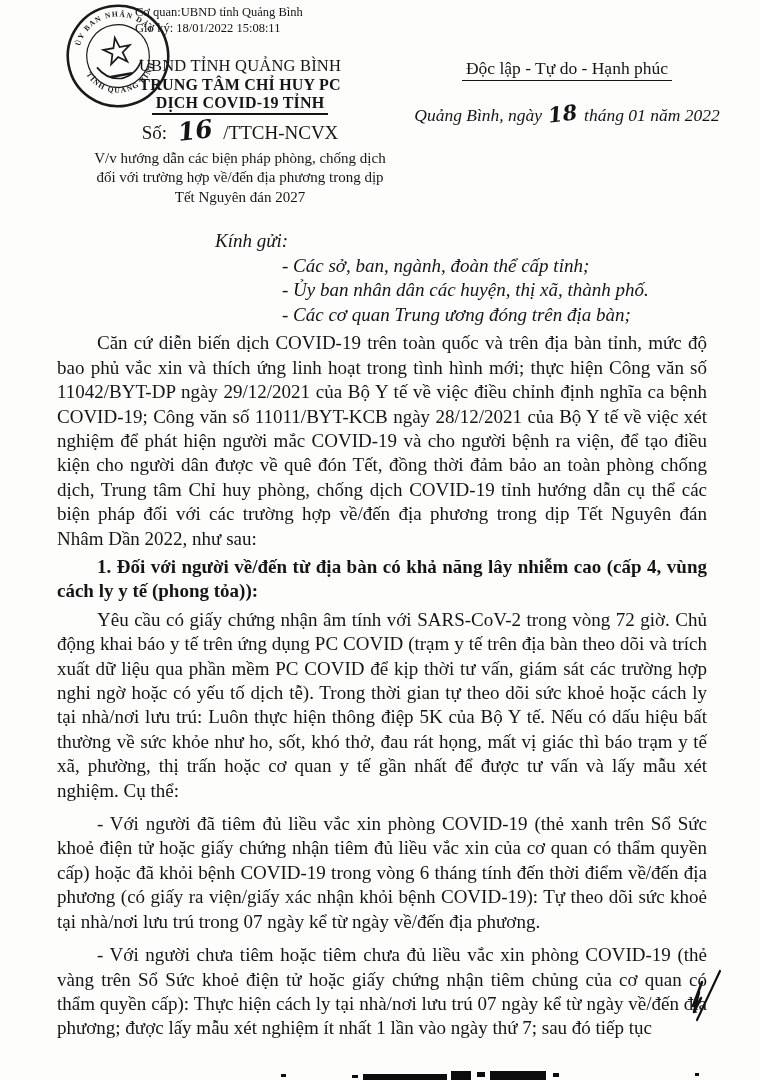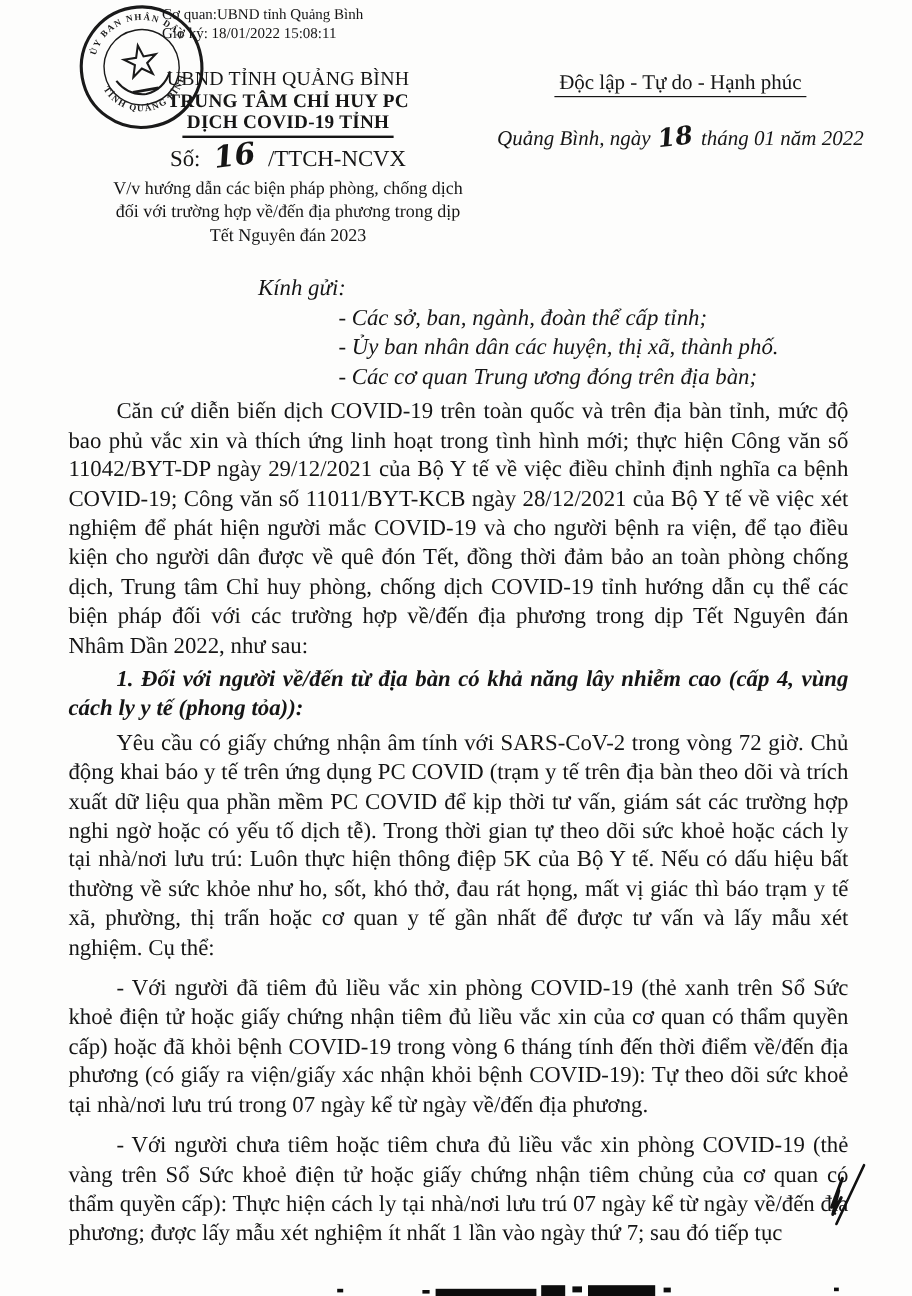--- a/index.html
+++ b/index.html
@@ -46,21 +46,21 @@
   .hand-day { font-size:21px; line-height:0; padding:0 2px; }
 
   
   .salutation { margin-top:21px; margin-left:57px; margin-right:53px; font-size:19px; line-height:24.6px;font-style:italic; }
   .salutation-label { padding-left:158px; }
   .recipients { margin:0; padding-left:225px; list-style:none; }
 
   
   .doc-body { margin:4px 53px 0 57px; font-size:19px; line-height:24.4px; text-align:justify; }
   .doc-body p { margin:0; text-indent:40px; }
-  .doc-body p.h1 { font-weight:bold; margin-top:4px;font-style:italic; }
+  .doc-body p.h1 { font-weight:bold; margin-top:4px; }
   .doc-body p.after-h { margin-top:4px; }
   .doc-body p.dash { margin-top:9px; }
 
   
   .paraph { position:absolute; left:684px; top:968px; }
 
   
   .cut { position:absolute; background:#0d0d0d; }
   .cut1 { left:281px; top:1074px; width:5px;  height:3px; }
   .cut2 { left:352px; top:1075px; width:6px;  height:3px; }
@@ -105,21 +105,21 @@
     <div class="hdr-left">
       <div class="org-parent">UBND TỈNH QUẢNG BÌNH</div>
       <div class="org-name">TRUNG TÂM CHỈ HUY PC</div>
       <div class="org-name">DỊCH COVID-19 TỈNH</div>
       <div class="org-underline"></div>
       <div class="doc-number">
         <span>Số:</span>
         <span class="hand hand-no">16</span>
         <span>/TTCH-NCVX</span>
       </div>
-      <div class="subject">V/v hướng dẫn các biện pháp phòng, chống dịch đối với trường hợp về/đến địa phương trong dịp Tết Nguyên đán 2023</div>
+      <div class="subject">V/v hướng dẫn các biện pháp phòng, chống dịch đối với trường hợp về/đến địa phương trong dịp Tết Nguyên đán 2027</div>
     </div>
     <div class="hdr-right">
       <div><span class="motto">Độc lập - Tự do - Hạnh phúc</span></div>
       <div class="date-line">
         <span>Quảng Bình, ngày</span>
         <span class="hand hand-day">18</span>
         <span>tháng 01 năm 2022</span>
       </div>
     </div>
   </div>

